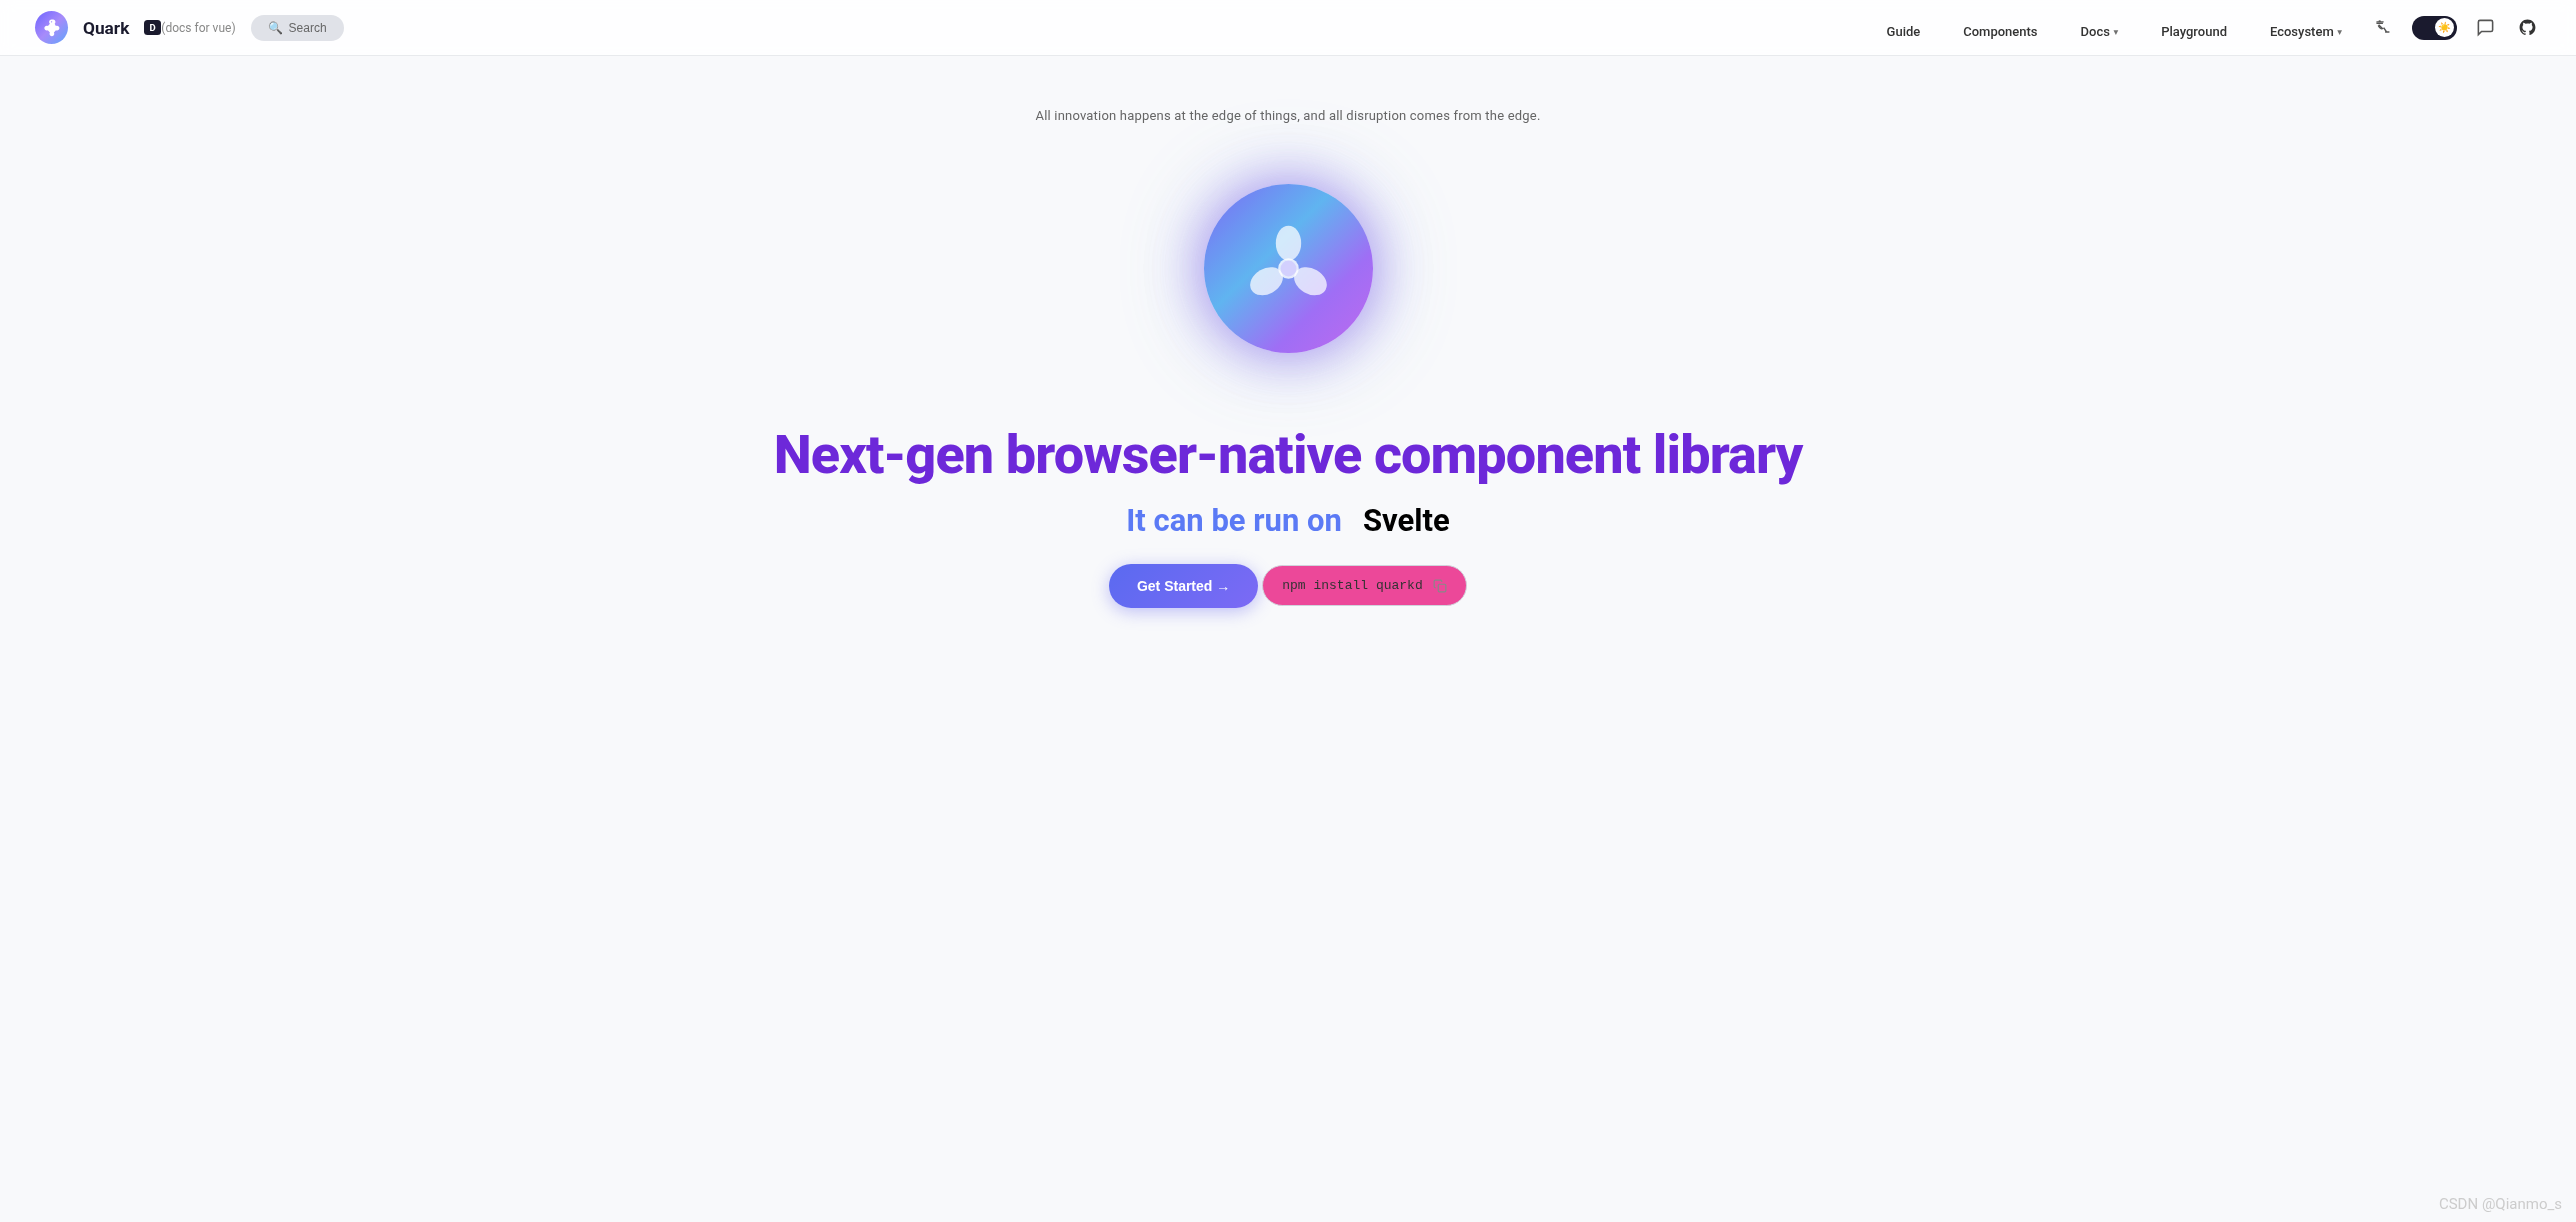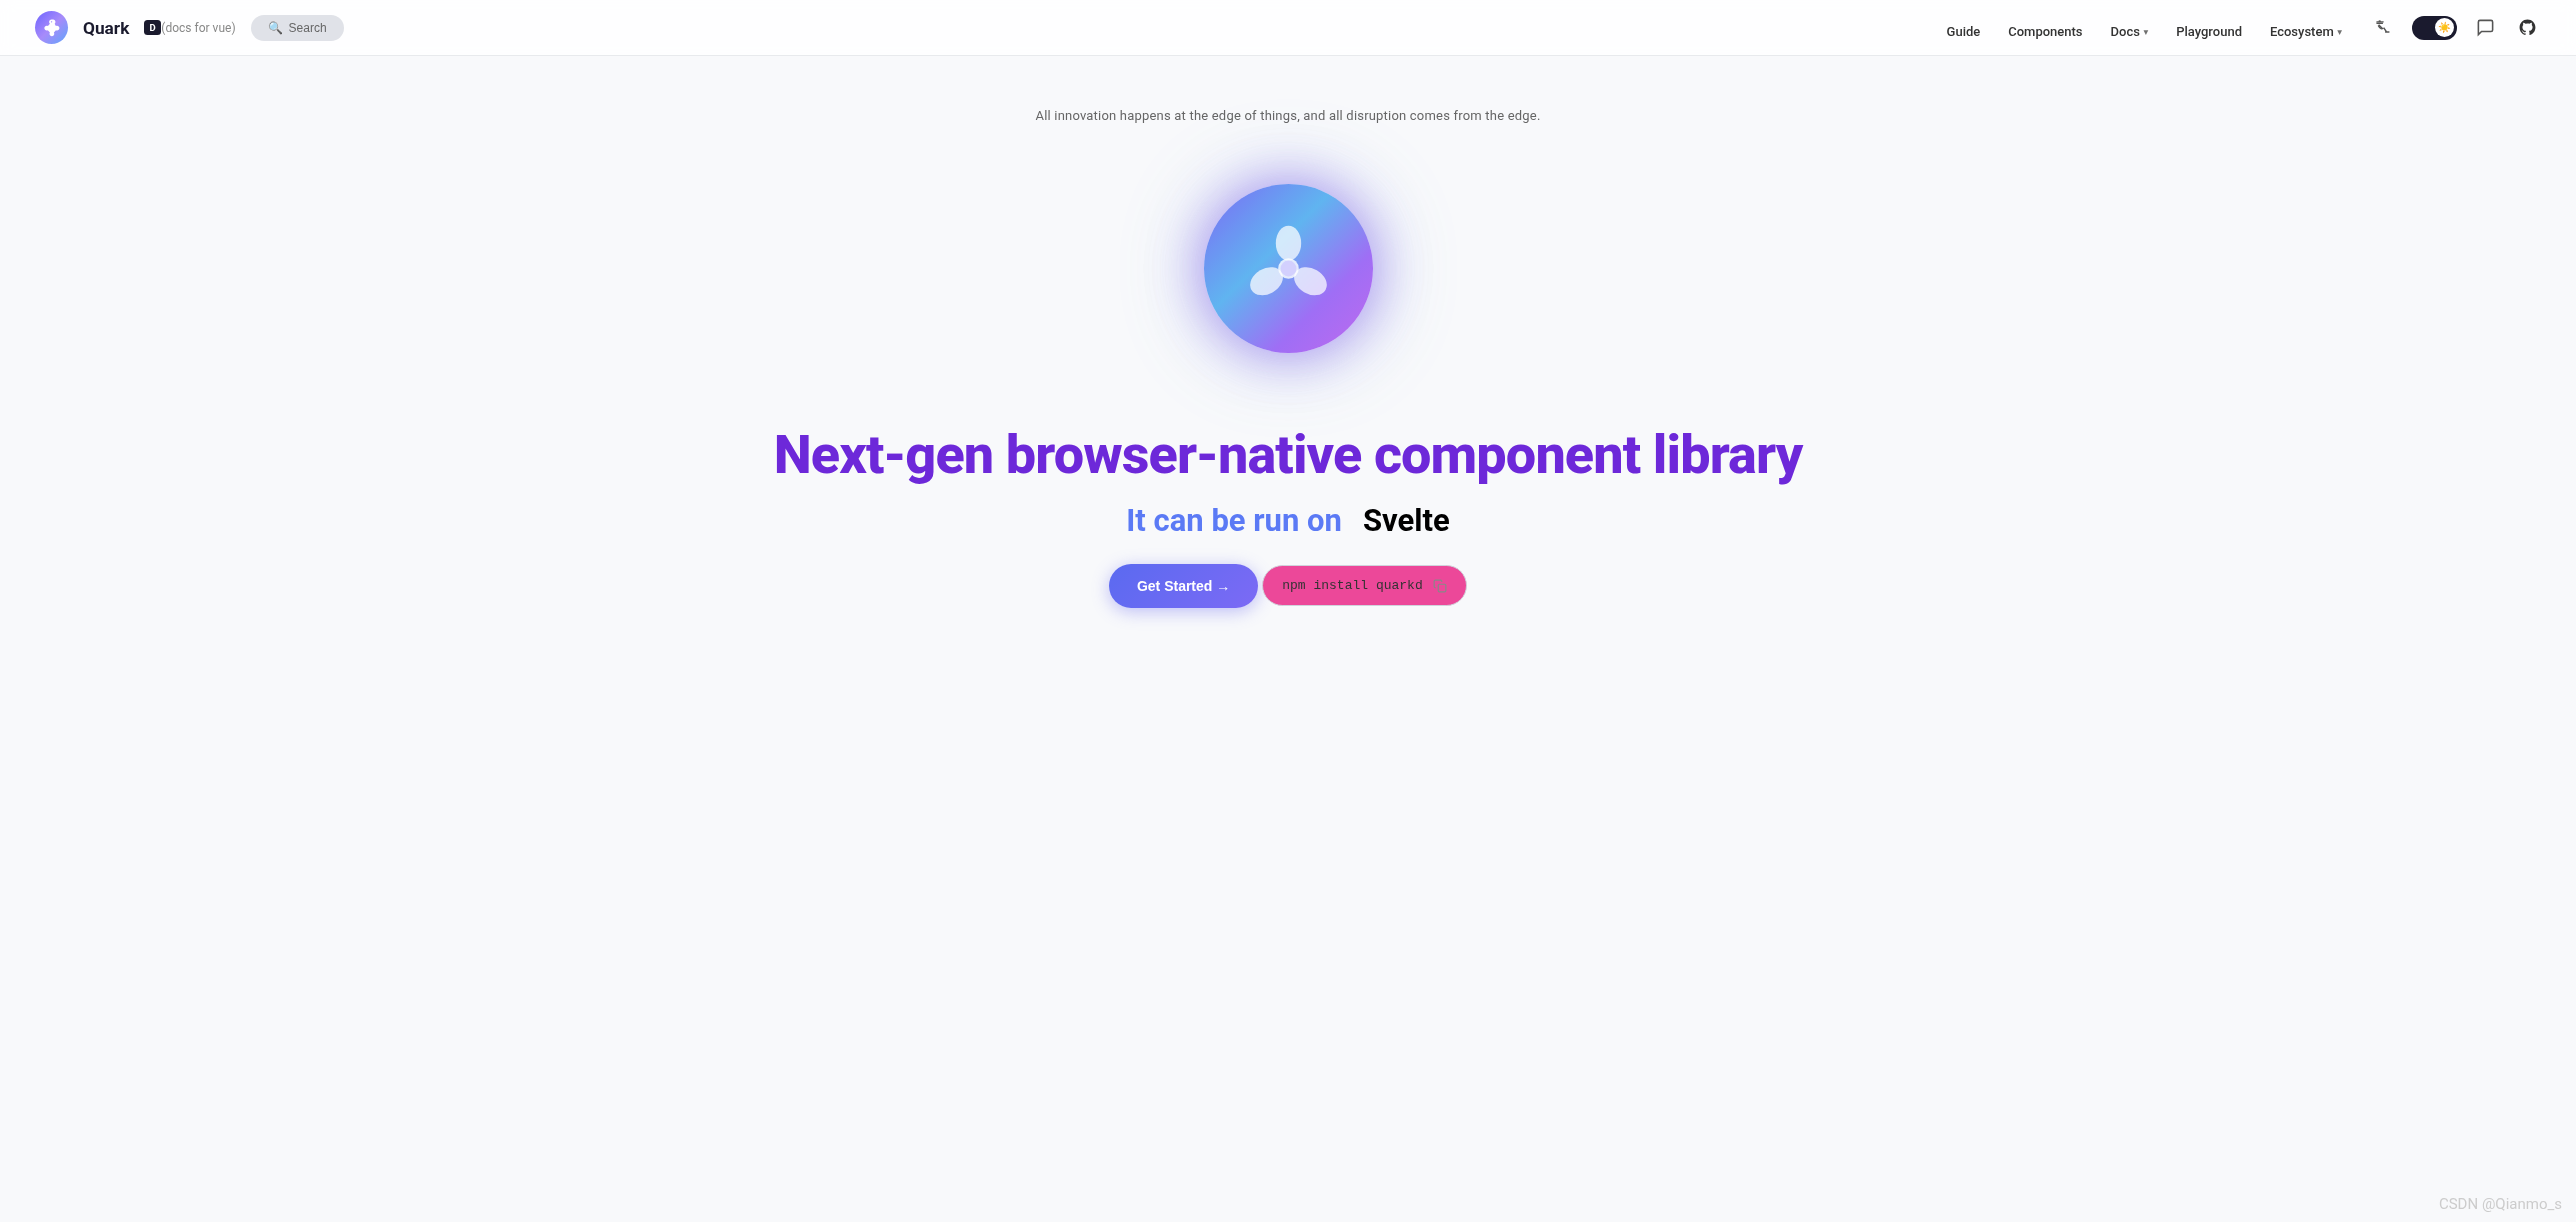--- a/index.html
+++ b/index.html
@@ -84,21 +84,21 @@
       display: flex;
       align-items: center;
       gap: 5.2px;
     }
 
     .nav-spacer { flex: 1; }
 
     .nav-links {
       display: flex;
       align-items: flex-start;
-      gap: 28px;
+      gap: 43px;
       list-style: none;
       margin-top: 8px;
     }
 
     .nav-links li a {
       text-decoration: none;
       color: #333;
       font-size: 13px;
       font-weight: 500;
       display: flex;

